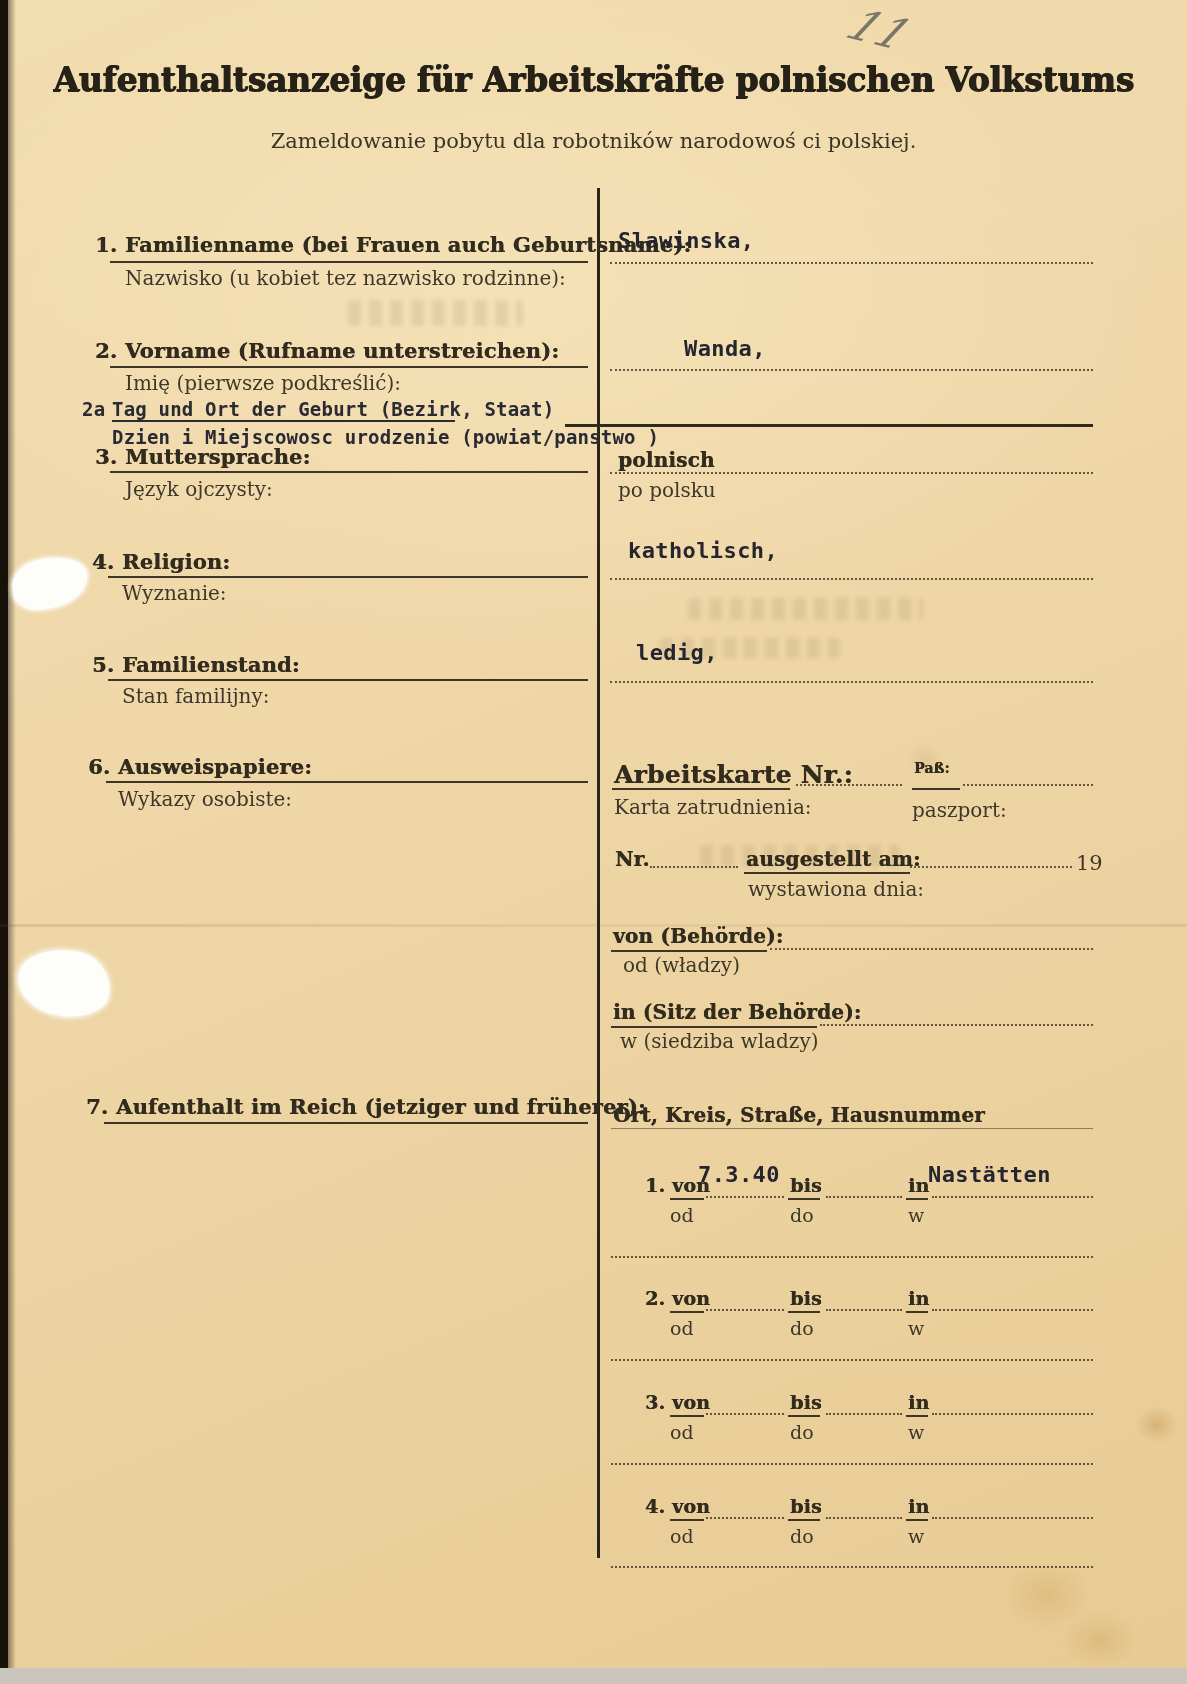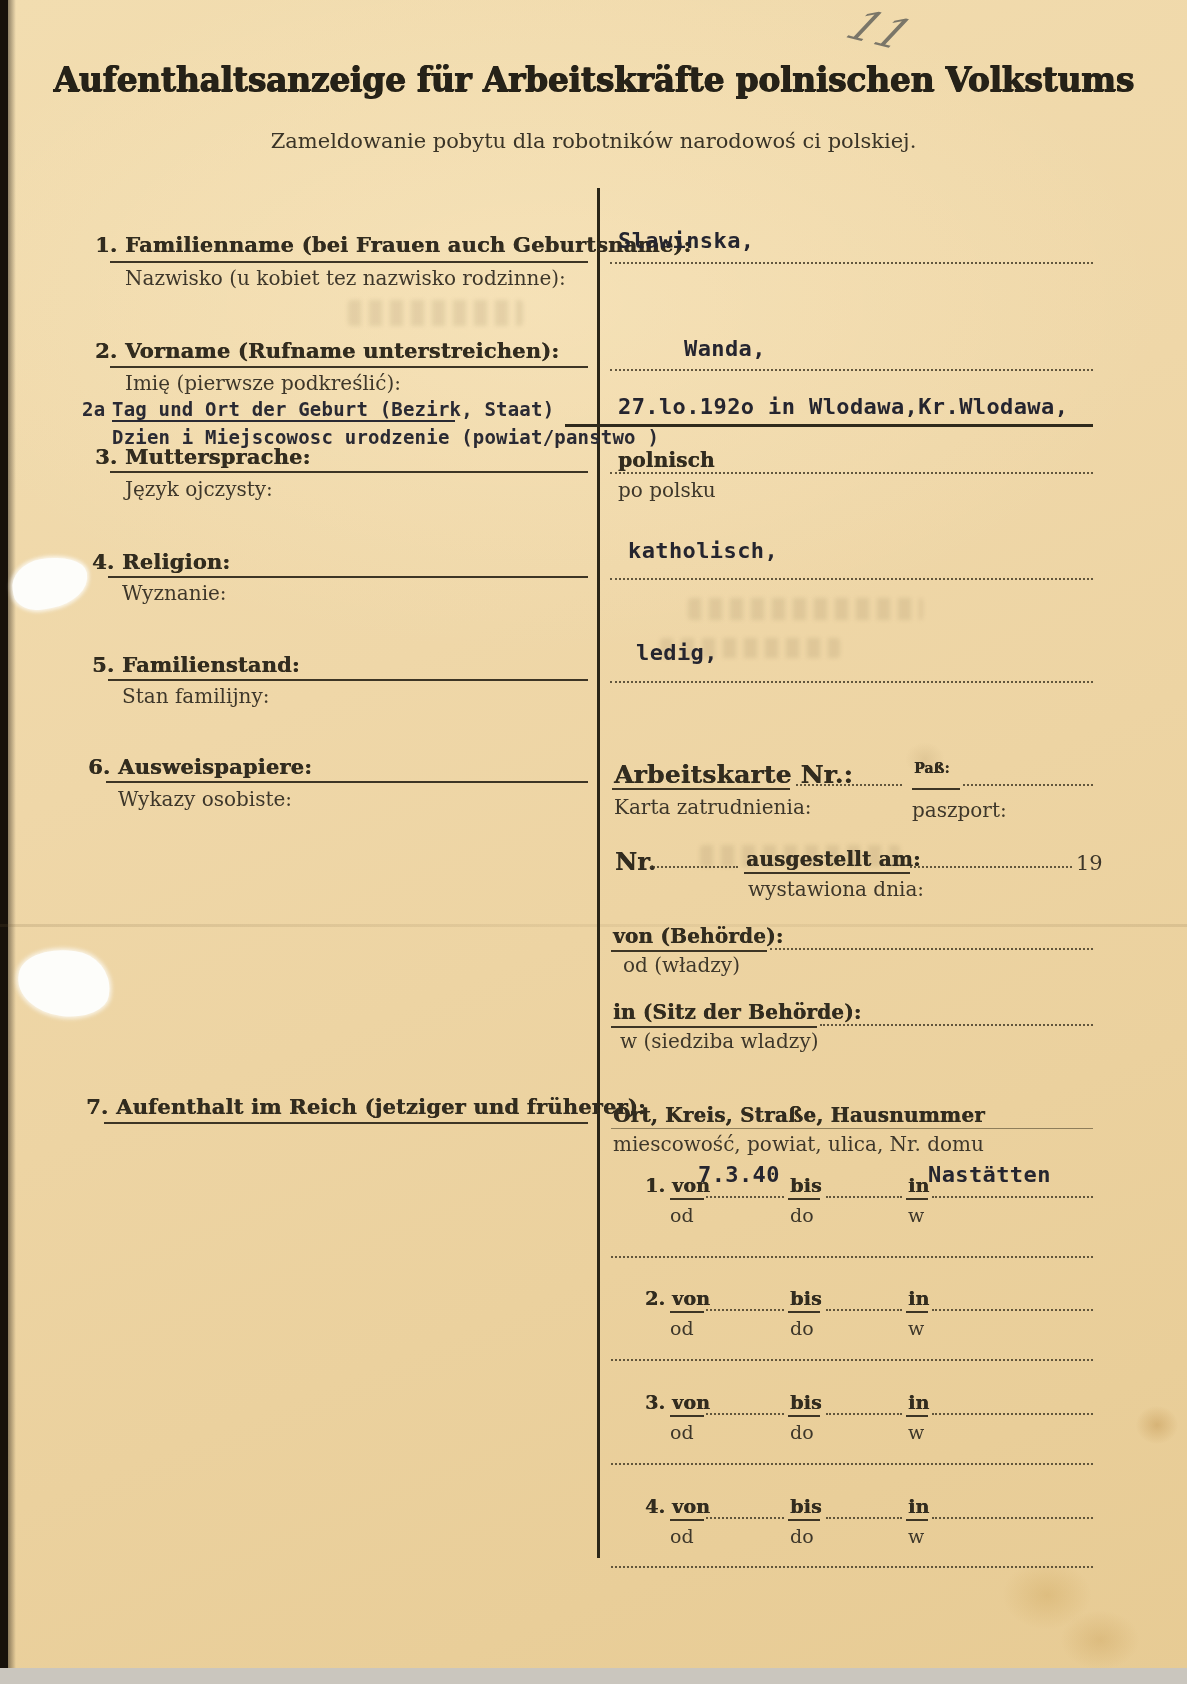--- a/index.html
+++ b/index.html
@@ -106,21 +106,20 @@
   <span class="de" style="left:86px;top:1094px;">7.</span>
   <span class="de" style="left:116px;top:1094px;">Aufenthalt im Reich (jetziger und früherer):</span>
   <div class="ul" style="left:104px;top:1122px;width:484px;"></div>
 
   <span class="twv" style="left:618px;top:228px;">Slawinska,</span>
   <div class="dot" style="left:610px;top:262px;width:483px;"></div>
 
   <span class="twv" style="left:636px;top:336px;margin-left:48px;">Wanda,</span>
   <div class="dot" style="left:610px;top:369px;width:483px;"></div>
 
-  <span class="twv" style="left:618px;top:394px;">27.lo.192o in Wlodawa,Kr.Wlodawa,</span>
   <div class="ul3" style="left:565px;top:424px;width:528px;z-index:2;"></div>
 
   <span class="de" style="left:618px;top:448px;font-size:20px;">polnisch</span>
   <div class="dot" style="left:610px;top:472px;width:483px;"></div>
   <span class="pl" style="left:618px;top:478px;">po polsku</span>
 
   <span class="twv" style="left:628px;top:538px;">katholisch,</span>
   <div class="dot" style="left:610px;top:578px;width:483px;"></div>
 
   <span class="twv" style="left:636px;top:640px;">ledig,</span>
@@ -128,41 +127,40 @@
 
   <span class="de" style="left:614px;top:760px;font-size:25px;">Arbeitskarte Nr.:</span>
   <div class="ul" style="left:612px;top:788px;width:178px;"></div>
   <div class="dot" style="left:796px;top:784px;width:106px;"></div>
   <span class="de" style="left:914px;top:760px;font-size:14px;">Paß:</span>
   <div class="ul" style="left:912px;top:788px;width:48px;"></div>
   <div class="dot" style="left:963px;top:784px;width:130px;"></div>
   <span class="pl" style="left:614px;top:795px;">Karta zatrudnienia:</span>
   <span class="pl" style="left:912px;top:798px;">paszport:</span>
 
-  <span class="de" style="left:615px;top:847px;font-size:24px;">Nr.</span>
+  <span class="de" style="left:615px;top:847px;font-size:20px;">Nr.</span>
   <div class="dot" style="left:650px;top:866px;width:88px;"></div>
   <span class="de" style="left:746px;top:847px;font-size:20px;">ausgestellt am:</span>
   <div class="ul" style="left:744px;top:872px;width:166px;"></div>
   <div class="dot" style="left:910px;top:866px;width:162px;"></div>
   <span class="pl" style="left:1076px;top:851px;font-size:21px;">19</span>
   <span class="pl" style="left:748px;top:877px;">wystawiona dnia:</span>
 
   <span class="de" style="left:613px;top:924px;font-size:20px;">von (Behörde):</span>
   <div class="ul" style="left:611px;top:950px;width:156px;"></div>
   <div class="dot" style="left:770px;top:948px;width:323px;"></div>
   <span class="pl" style="left:623px;top:953px;">od (władzy)</span>
 
   <span class="de" style="left:613px;top:1000px;font-size:20px;">in (Sitz der Behörde):</span>
   <div class="ul" style="left:611px;top:1026px;width:206px;"></div>
   <div class="dot" style="left:820px;top:1024px;width:273px;"></div>
   <span class="pl" style="left:620px;top:1029px;">w (siedziba wladzy)</span>
 
   <span class="de" style="left:613px;top:1103px;font-size:20px;">Ort, Kreis, Straße, Hausnummer</span>
   <div class="thin" style="left:611px;top:1128px;width:482px;"></div>
-  <span class="pl" style="left:613px;top:1132px;">miescowość, powiat, ulica, Nr. domu</span>
 
   <div class="abs" style="left:0;top:1174px;width:1187px;height:60px;">
     <span class="de sm" style="left:645px;top:0;">1.</span>
     <span class="de sm" style="left:672px;top:0;">von</span>
     <div class="ul" style="left:670px;top:24px;width:34px;"></div>
     <div class="dot" style="left:706px;top:22px;width:78px;"></div>
     <span class="twv" style="left:698px;top:-12px;">7.3.40</span>
     <span class="de sm" style="left:790px;top:0;">bis</span>
     <div class="ul" style="left:788px;top:24px;width:32px;"></div>
     <div class="dot" style="left:826px;top:22px;width:76px;"></div>

